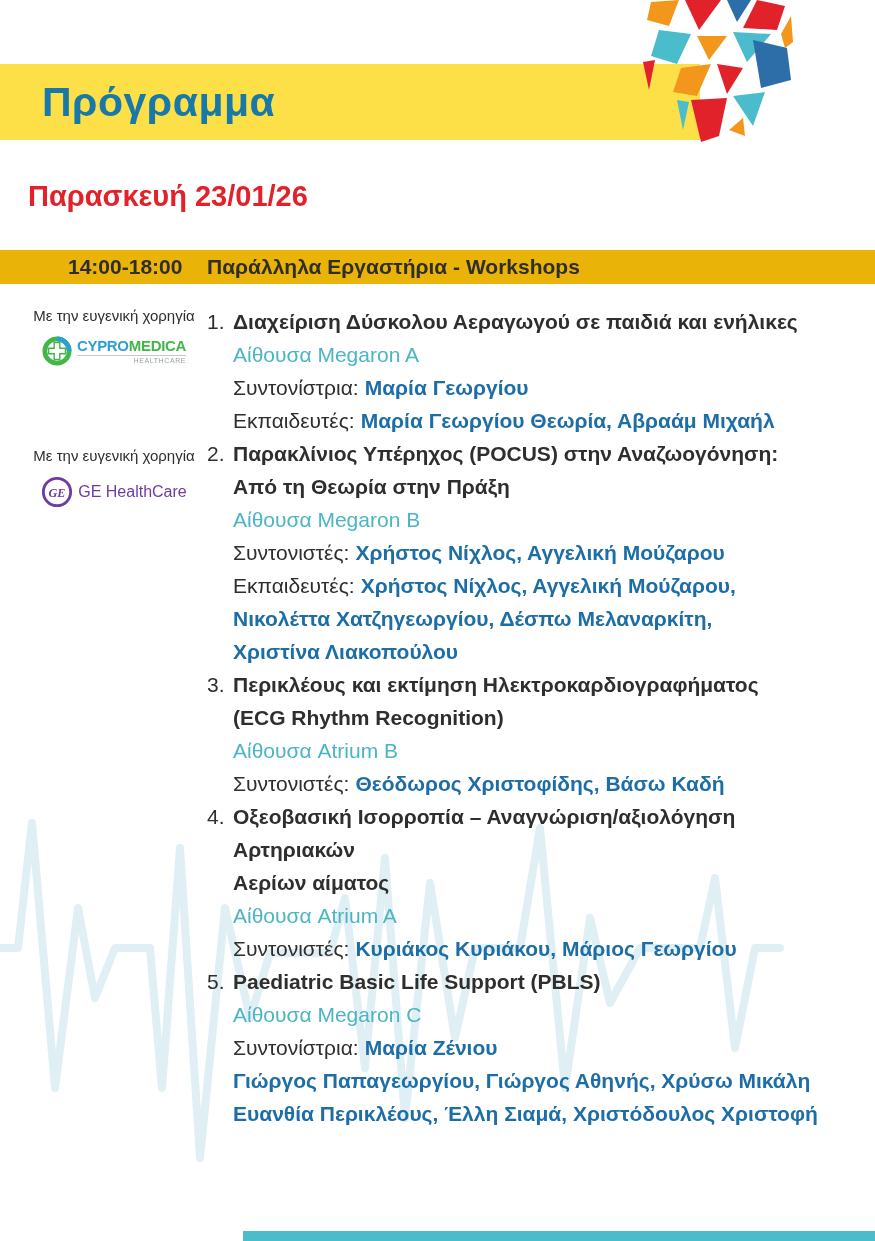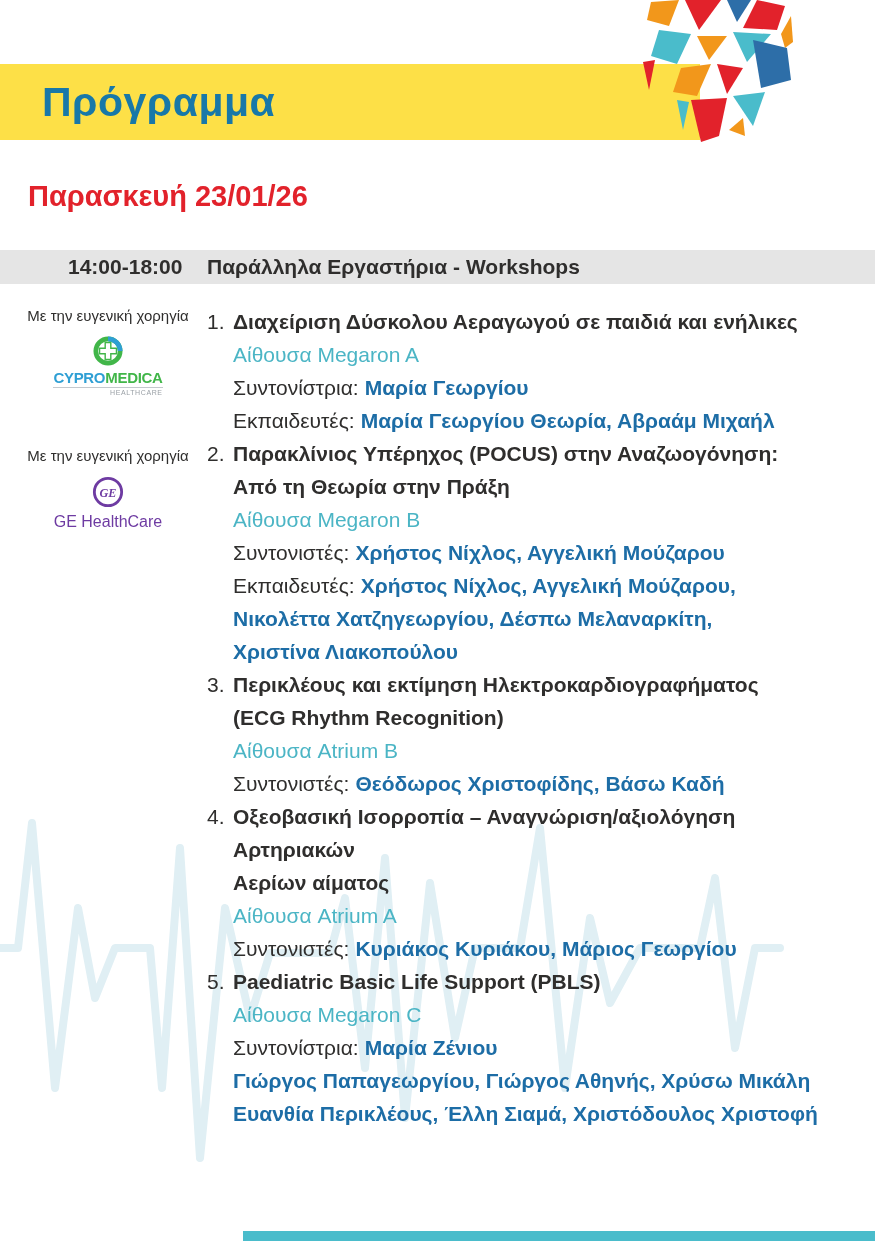--- a/index.html
+++ b/index.html
@@ -23,31 +23,31 @@
   }
   .mosaic{position:absolute;left:633px;top:0;width:160px;height:150px;z-index:2;}
   
   .date-heading{
     position:absolute;left:28px;top:180px;z-index:2;
     font-size:29px;font-weight:700;color:#E2222B;
   }
   
   .session-bar{
     position:absolute;left:0;top:250px;width:875px;height:34px;z-index:1;
-    background:#e5e5e5;display:flex;align-items:center;
+    background:#eab308;display:flex;align-items:center;
     font-size:21px;font-weight:600;color:#2F2E2D;
   }
   .session-time{margin-left:68px;width:139px;flex:none;}
   .session-title{margin-left:0;}
   
-  .sponsor{position:absolute;left:24px;width:168px;text-align:center;z-index:2;}
+  .sponsor{position:absolute;left:30px;width:168px;text-align:center;z-index:2;}
   .sponsor-1{top:306px;}
   .sponsor-2{top:446px;}
   .sponsor-note{font-size:15px;font-weight:500;color:#2F2E2D;line-height:20px;}
-  .sponsor-logo-row{display:flex;align-items:center;justify-content:center;margin-top:10px;gap:5px;flex-direction:column;}
+  .sponsor-logo-row{display:flex;align-items:center;justify-content:center;margin-top:10px;gap:5px;}
   .cm-word{font-size:15px;font-weight:700;letter-spacing:-0.3px;line-height:14px;text-align:left;}
   .cm-blue{color:#2E9FD4;}
   .cm-green{color:#41B649;}
   .cm-sub{border-top:1px solid #C4C9CD;margin-top:2px;padding-top:1px;font-size:7px;font-weight:400;color:#9AA0A6;letter-spacing:.6px;text-align:right;}
   .ge-text{font-size:16px;font-weight:500;color:#6E3BA2;}
   
   .content{position:absolute;left:207px;top:305px;right:16px;z-index:2;font-size:21px;line-height:33px;}
   .w{display:flex;}
   .w-num{width:26px;flex:none;font-weight:500;color:#2F2E2D;}
   .w-body{flex:1;}

